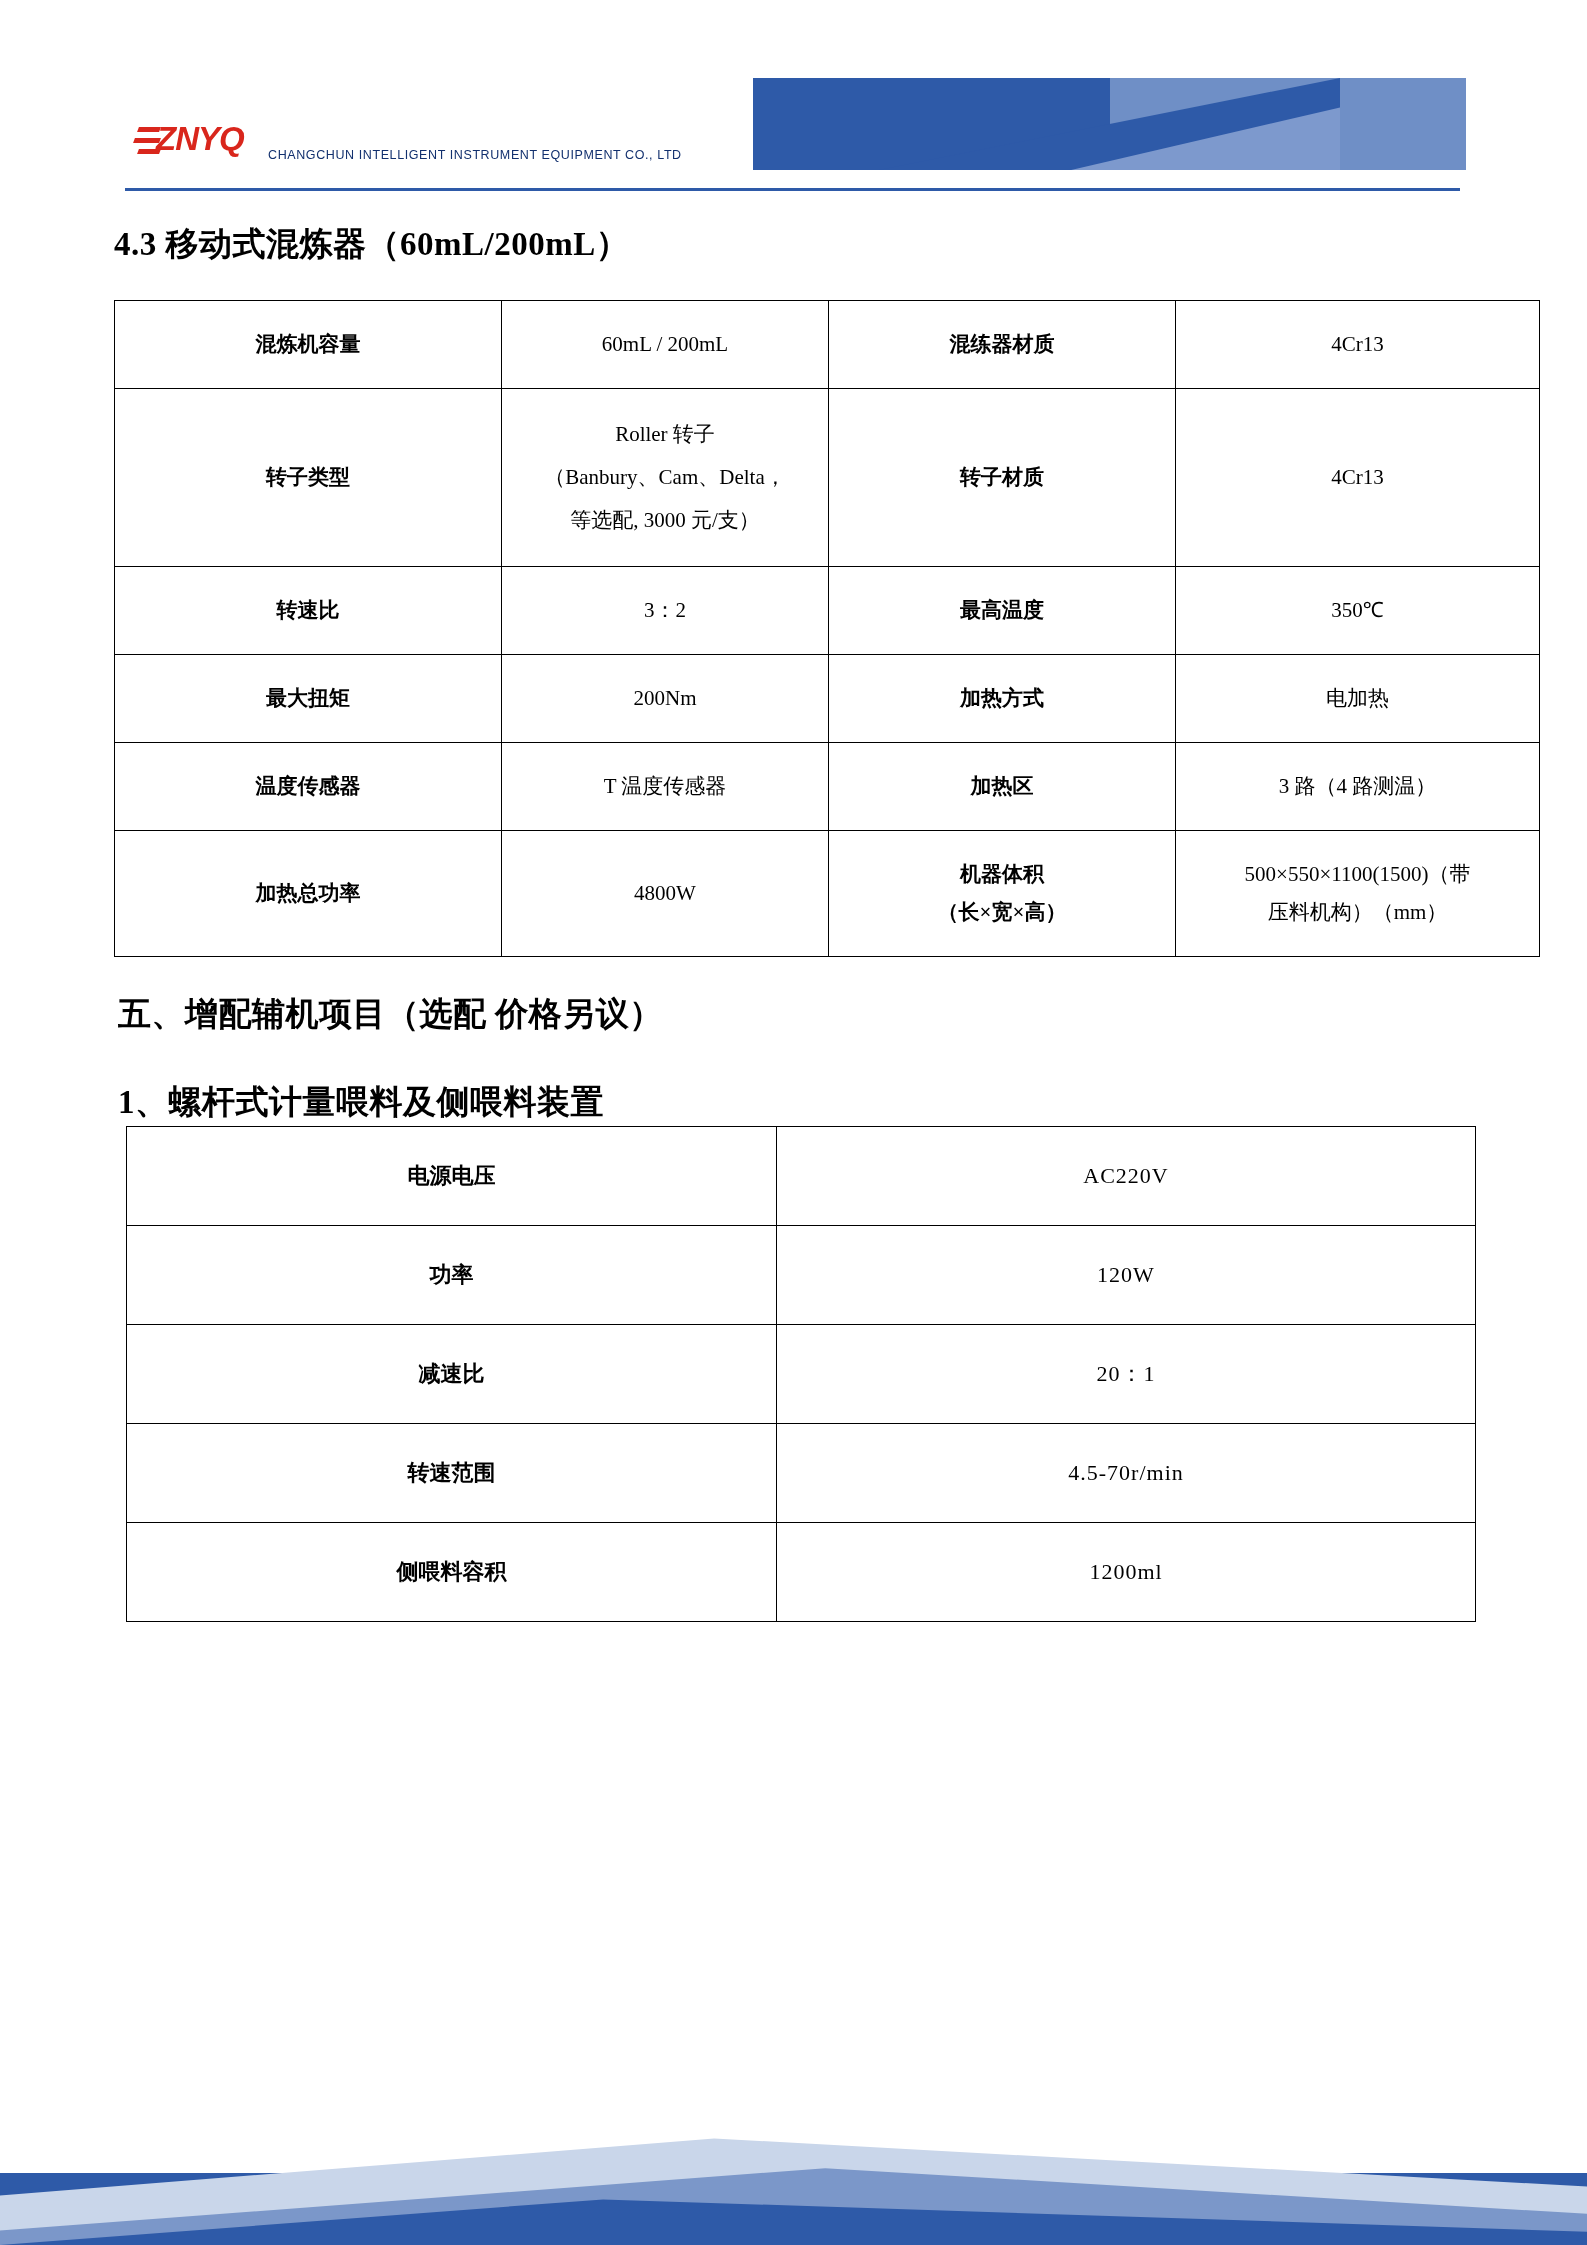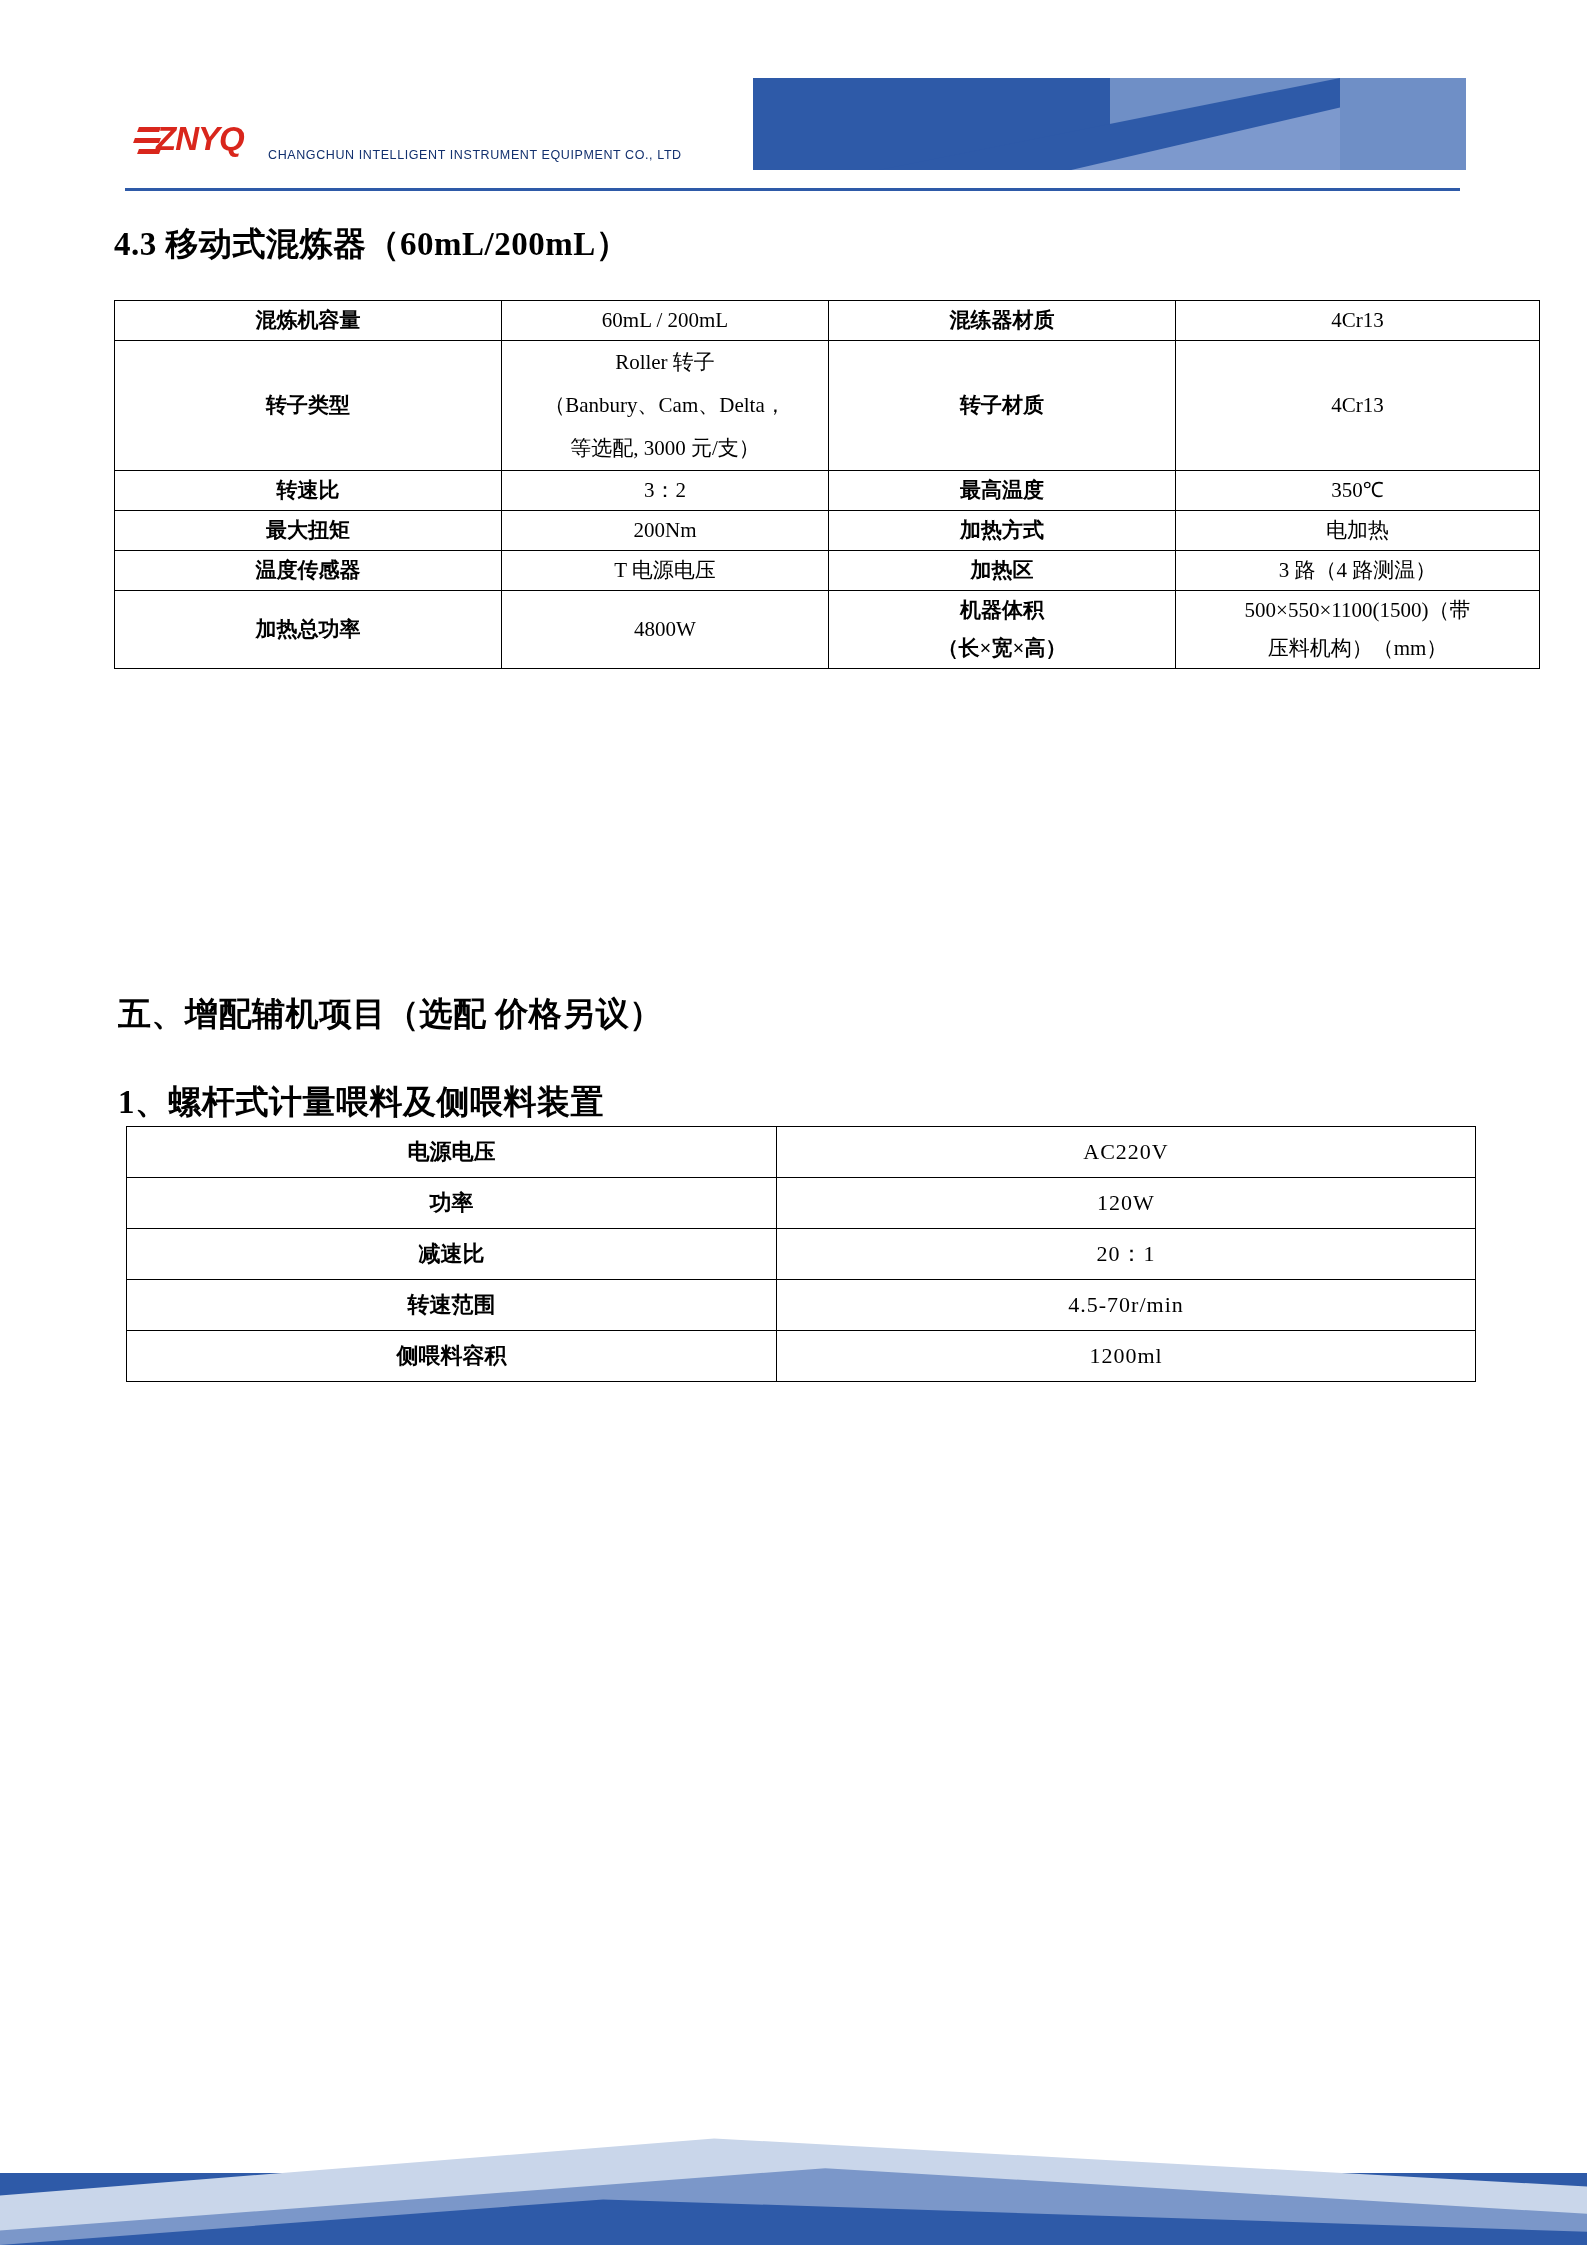--- a/index.html
+++ b/index.html
@@ -140,21 +140,21 @@
   table {
     border-collapse: collapse;
     position: absolute;
     table-layout: fixed;
   }
   table td {
     border: 1.5px solid #000;
     text-align: center;
     vertical-align: middle;
     font-size: 21px;
-    padding: 0 8px;
+    padding: 24px 8px;
     line-height: 1.85;
     margin-top: 36px;
   }
   td.lbl { font-weight: bold; }
 
   #table-mixer {
     left: 114px;
     top: 300px;
     width: 1357px;
   }
@@ -272,21 +272,21 @@
         <td class="c4">350℃</td>
       </tr>
       <tr>
         <td class="c1 lbl">最大扭矩</td>
         <td class="c2">200Nm</td>
         <td class="c3 lbl">加热方式</td>
         <td class="c4">电加热</td>
       </tr>
       <tr>
         <td class="c1 lbl">温度传感器</td>
-        <td class="c2">T 电源电压</td>
+        <td class="c2">T 温度传感器</td>
         <td class="c3 lbl">加热区</td>
         <td class="c4">3 路（4 路测温）</td>
       </tr>
       <tr>
         <td class="c1 lbl">加热总功率</td>
         <td class="c2">4800W</td>
         <td class="c3 lbl">
           <div>机器体积</div>
           <div>（长×宽×高）</div>
         </td>

